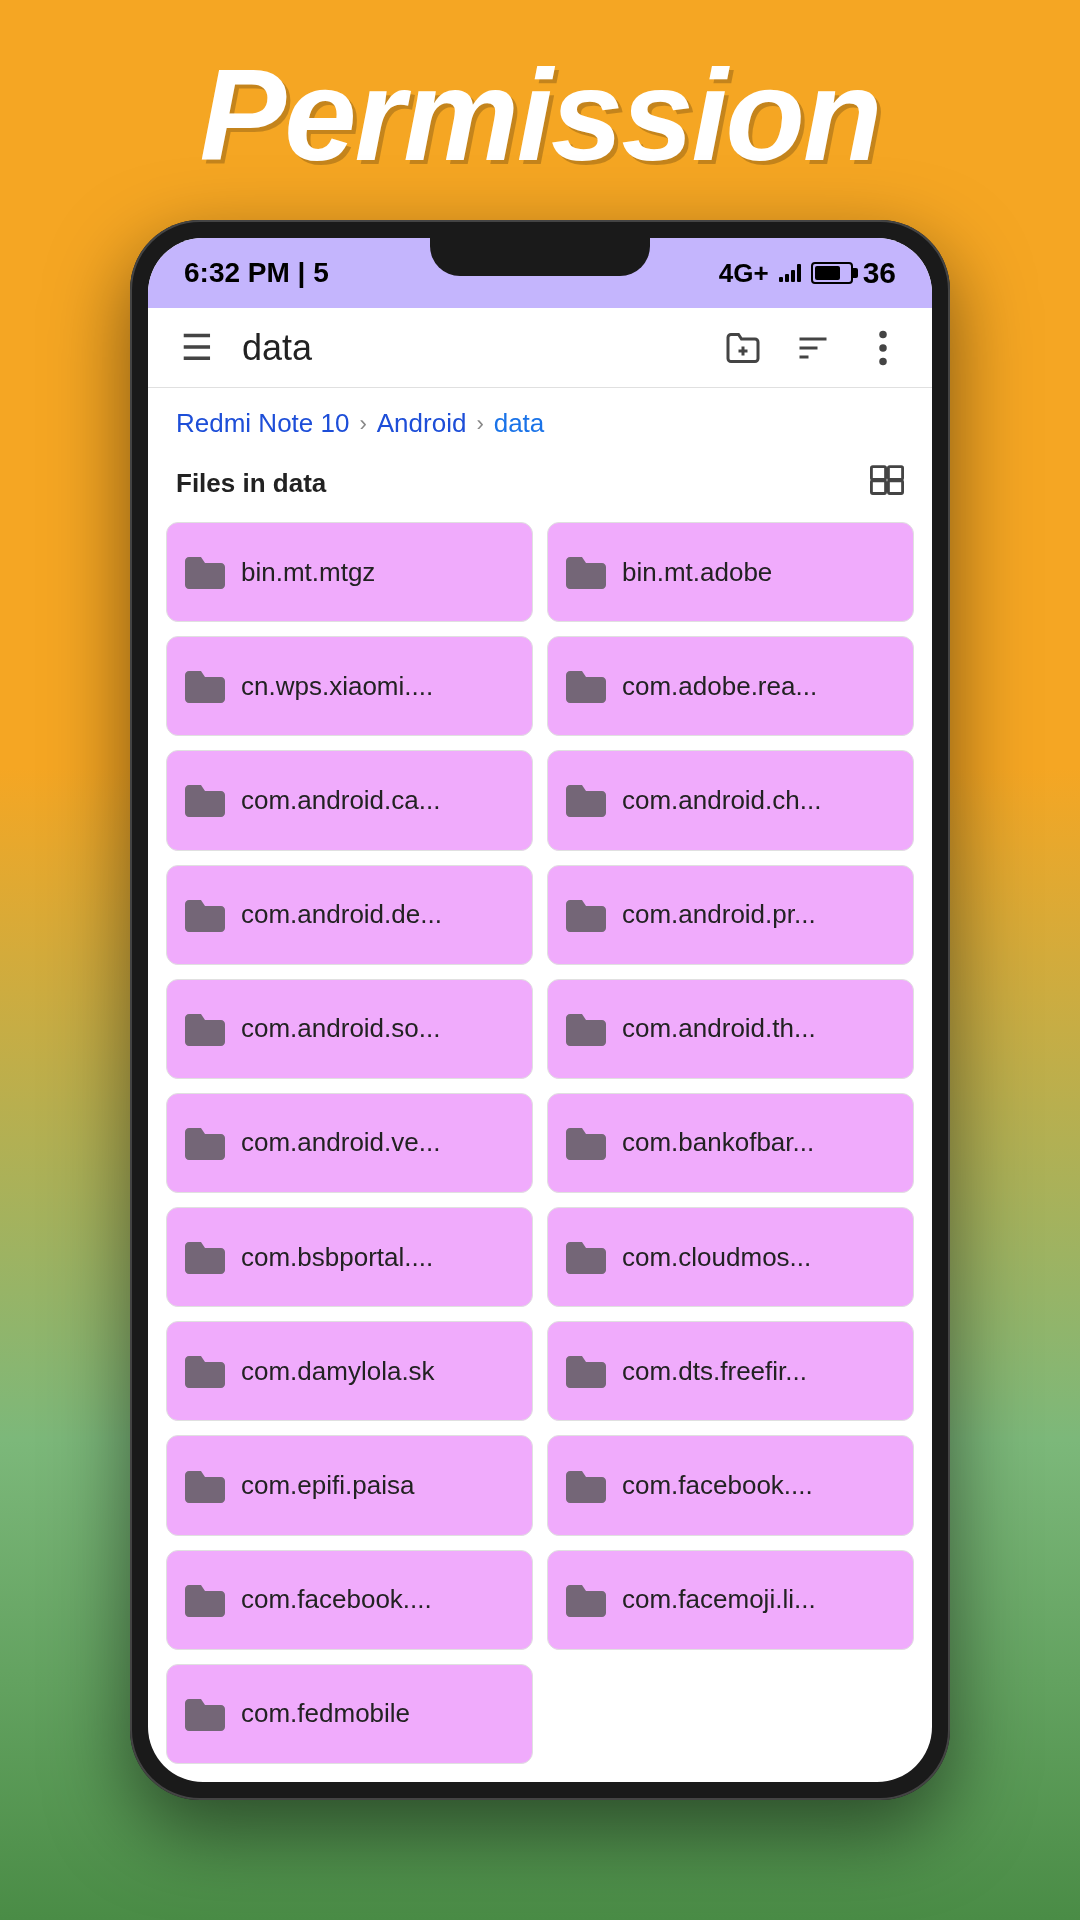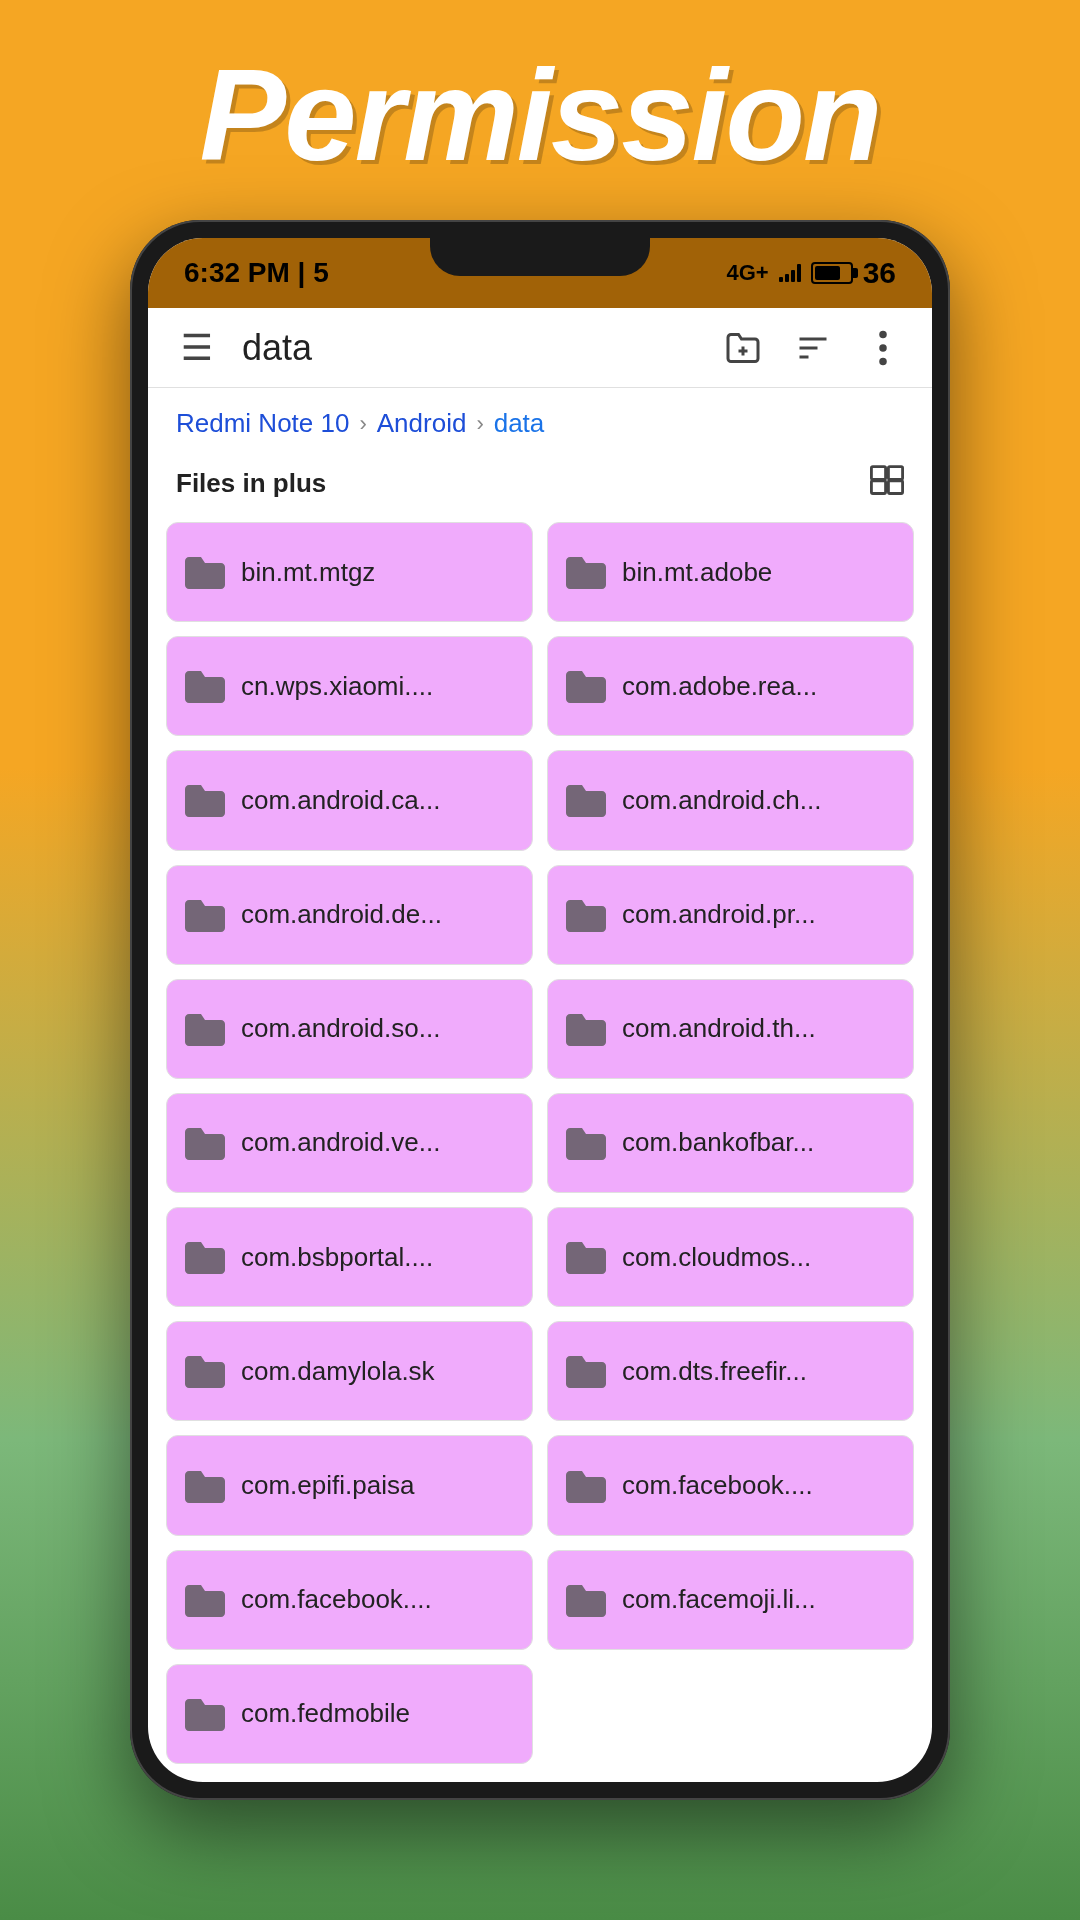--- a/index.html
+++ b/index.html
@@ -43,21 +43,21 @@
       height: 100%;
       background: #ffffff;
       border-radius: 55px;
       overflow: hidden;
       display: flex;
       flex-direction: column;
     }
 
     
     .status-bar {
-      background: #a16207;
+      background: #c4b5fd;
       height: 70px;
       display: flex;
       align-items: center;
       justify-content: space-between;
       padding: 0 36px;
       flex-shrink: 0;
       position: relative;
     }
 
     .status-time {
@@ -262,21 +262,21 @@
 
 <div class="permission-title">Permission</div>
 
 <div class="phone-wrapper">
   <div class="phone-screen">
 
     <div class="status-bar">
       <span class="status-time">6:32 PM | 5</span>
       <div class="notch"></div>
       <div class="status-icons">
-        <span style="font-size:22px;font-weight:700;">4G+</span>
+        <span style="font-size:26px;font-weight:700;">4G+</span>
         <div class="signal-bars">
           <div class="signal-bar"></div>
           <div class="signal-bar"></div>
           <div class="signal-bar"></div>
           <div class="signal-bar"></div>
         </div>
         <div class="battery-icon">
           <div class="battery-fill"></div>
         </div>
         <span style="font-size:30px;font-weight:600;">36</span>
@@ -313,21 +313,21 @@
 
     <div class="breadcrumb-bar">
       <span class="breadcrumb-item">Redmi Note 10</span>
       <span class="breadcrumb-arrow">›</span>
       <span class="breadcrumb-item">Android</span>
       <span class="breadcrumb-arrow">›</span>
       <span class="breadcrumb-item active">data</span>
     </div>
 
     <div class="files-header">
-      <span class="files-label">Files in plus</span>
+      <span class="files-label">Files in data</span>
       <div class="list-view-icon">
         <svg width="34" height="30" viewBox="0 0 24 21" fill="none" stroke="#444" stroke-width="2">
           <rect x="1" y="1" width="10" height="9" rx="1"></rect>
           <rect x="13" y="1" width="10" height="9" rx="1"></rect>
           <rect x="1" y="11" width="10" height="9" rx="1"></rect>
           <rect x="13" y="11" width="10" height="9" rx="1"></rect>
         </svg>
       </div>
     </div>
 

